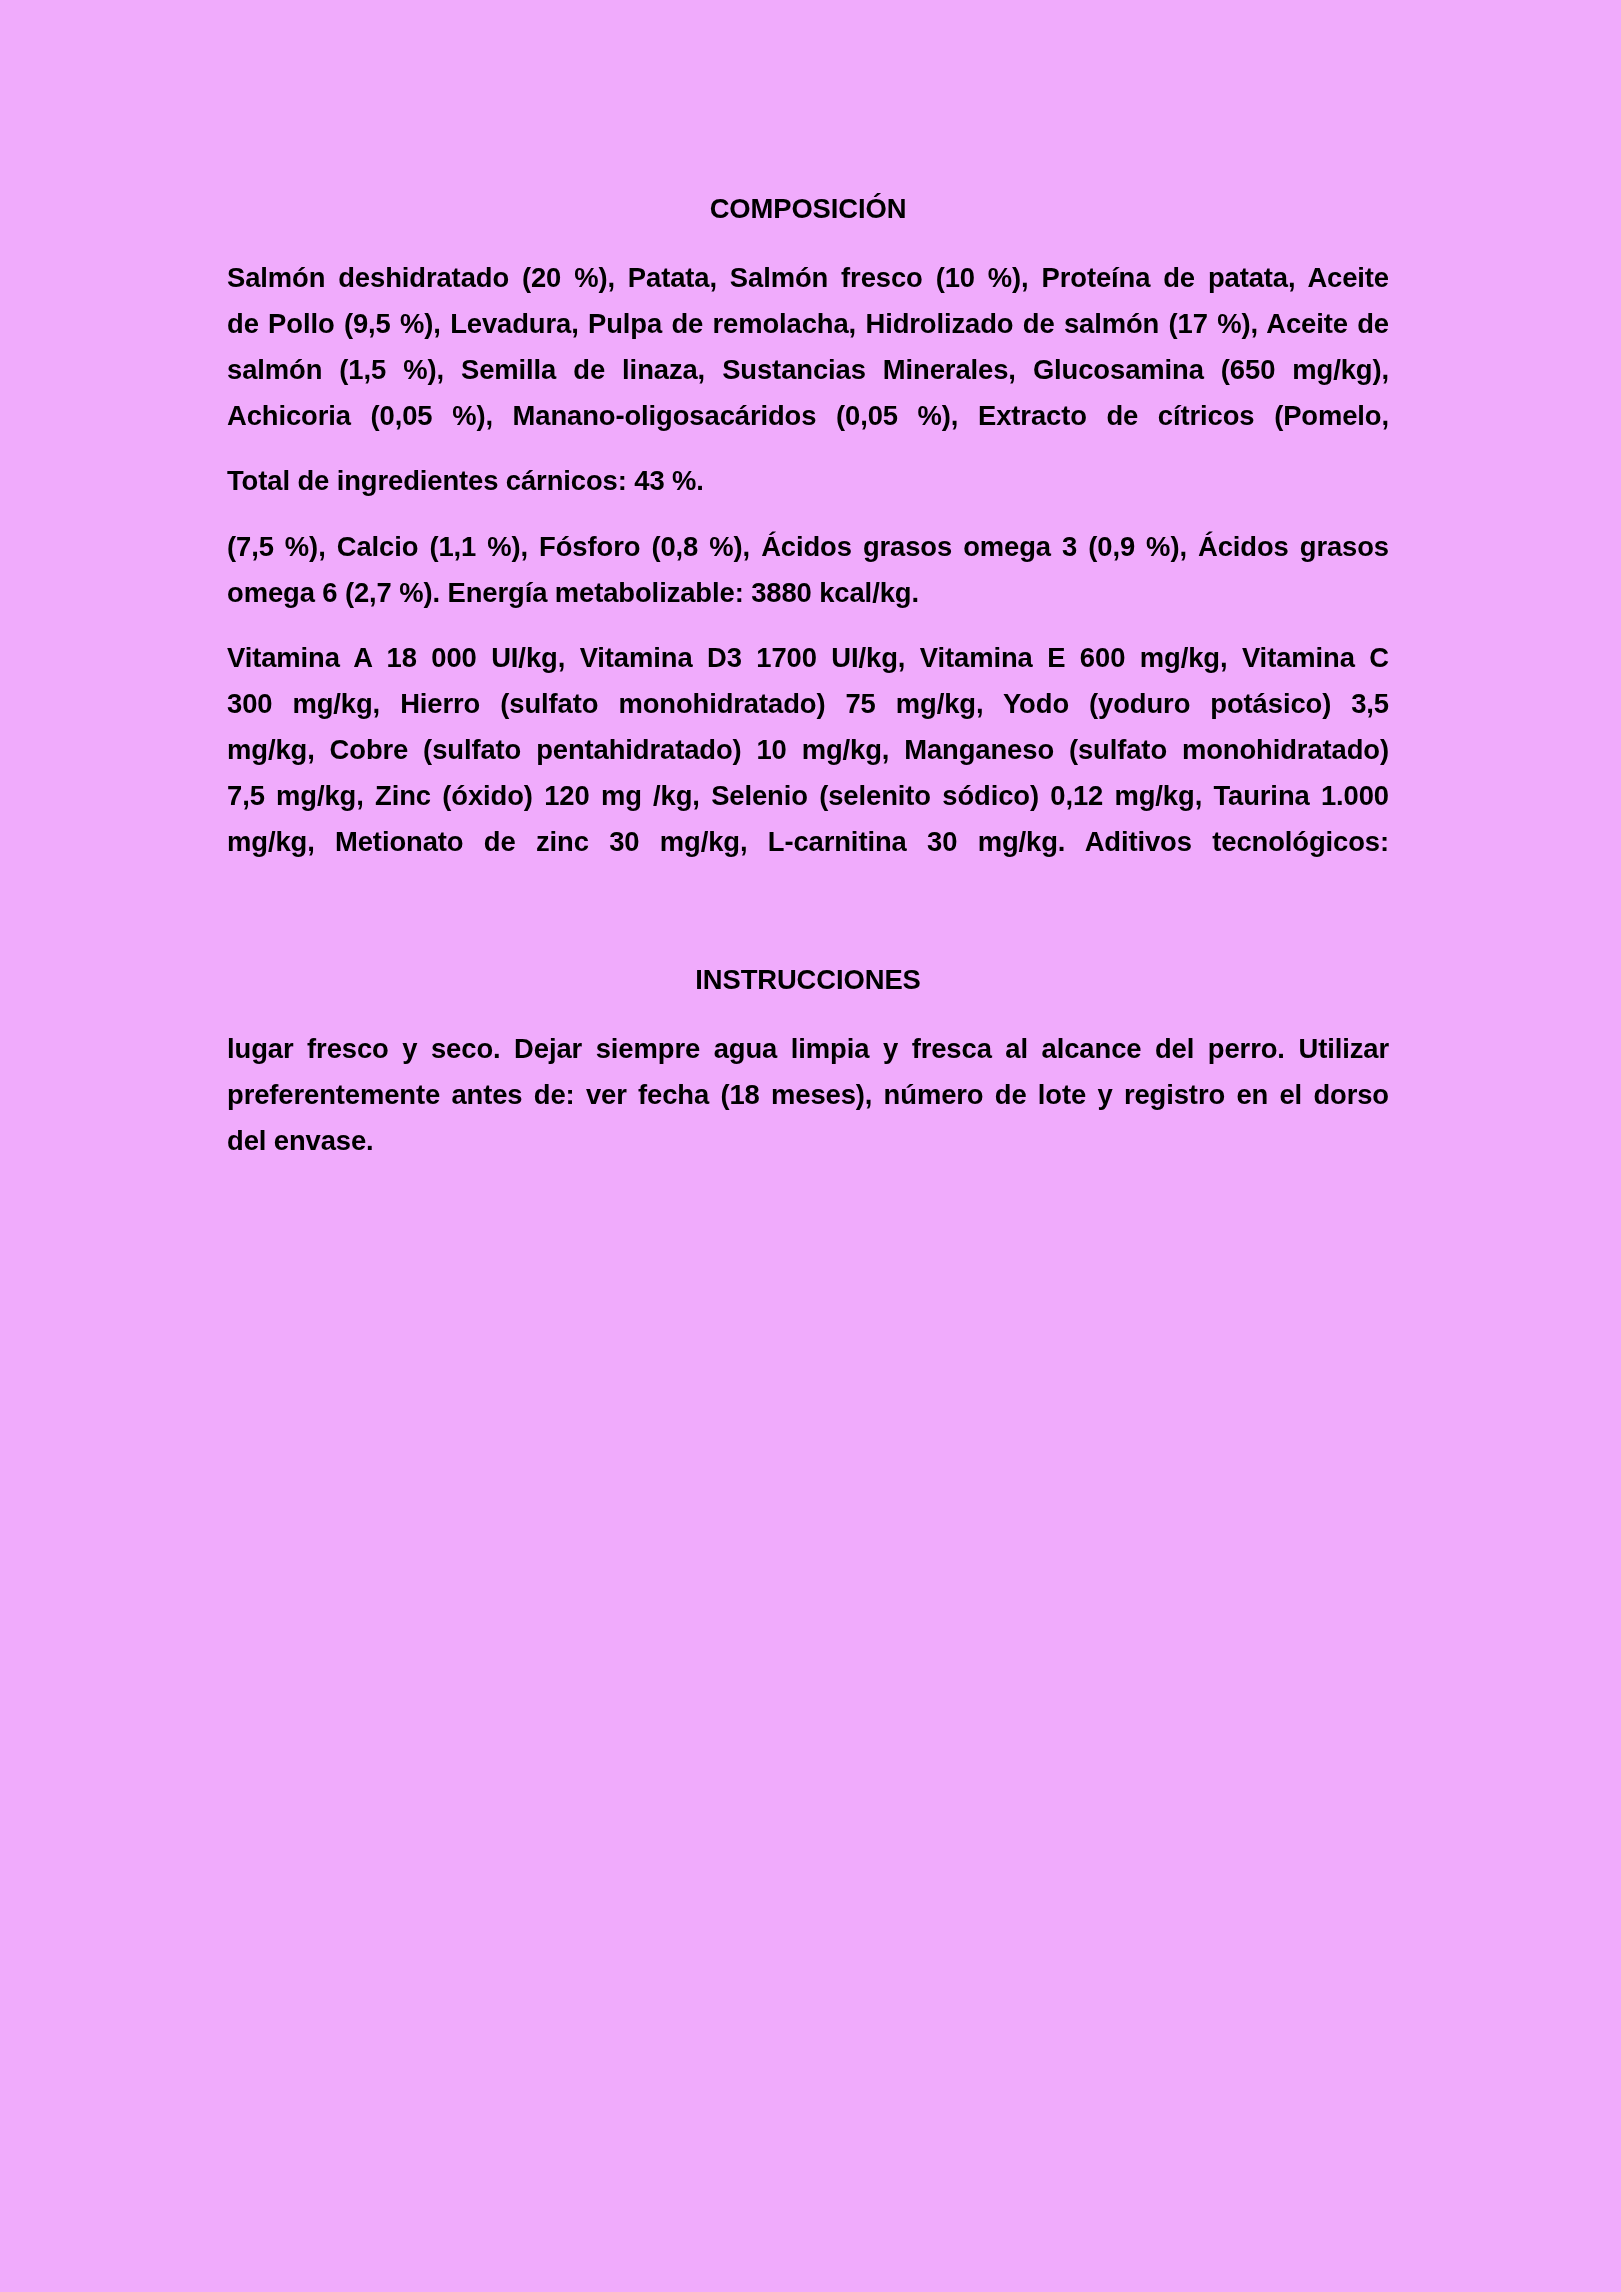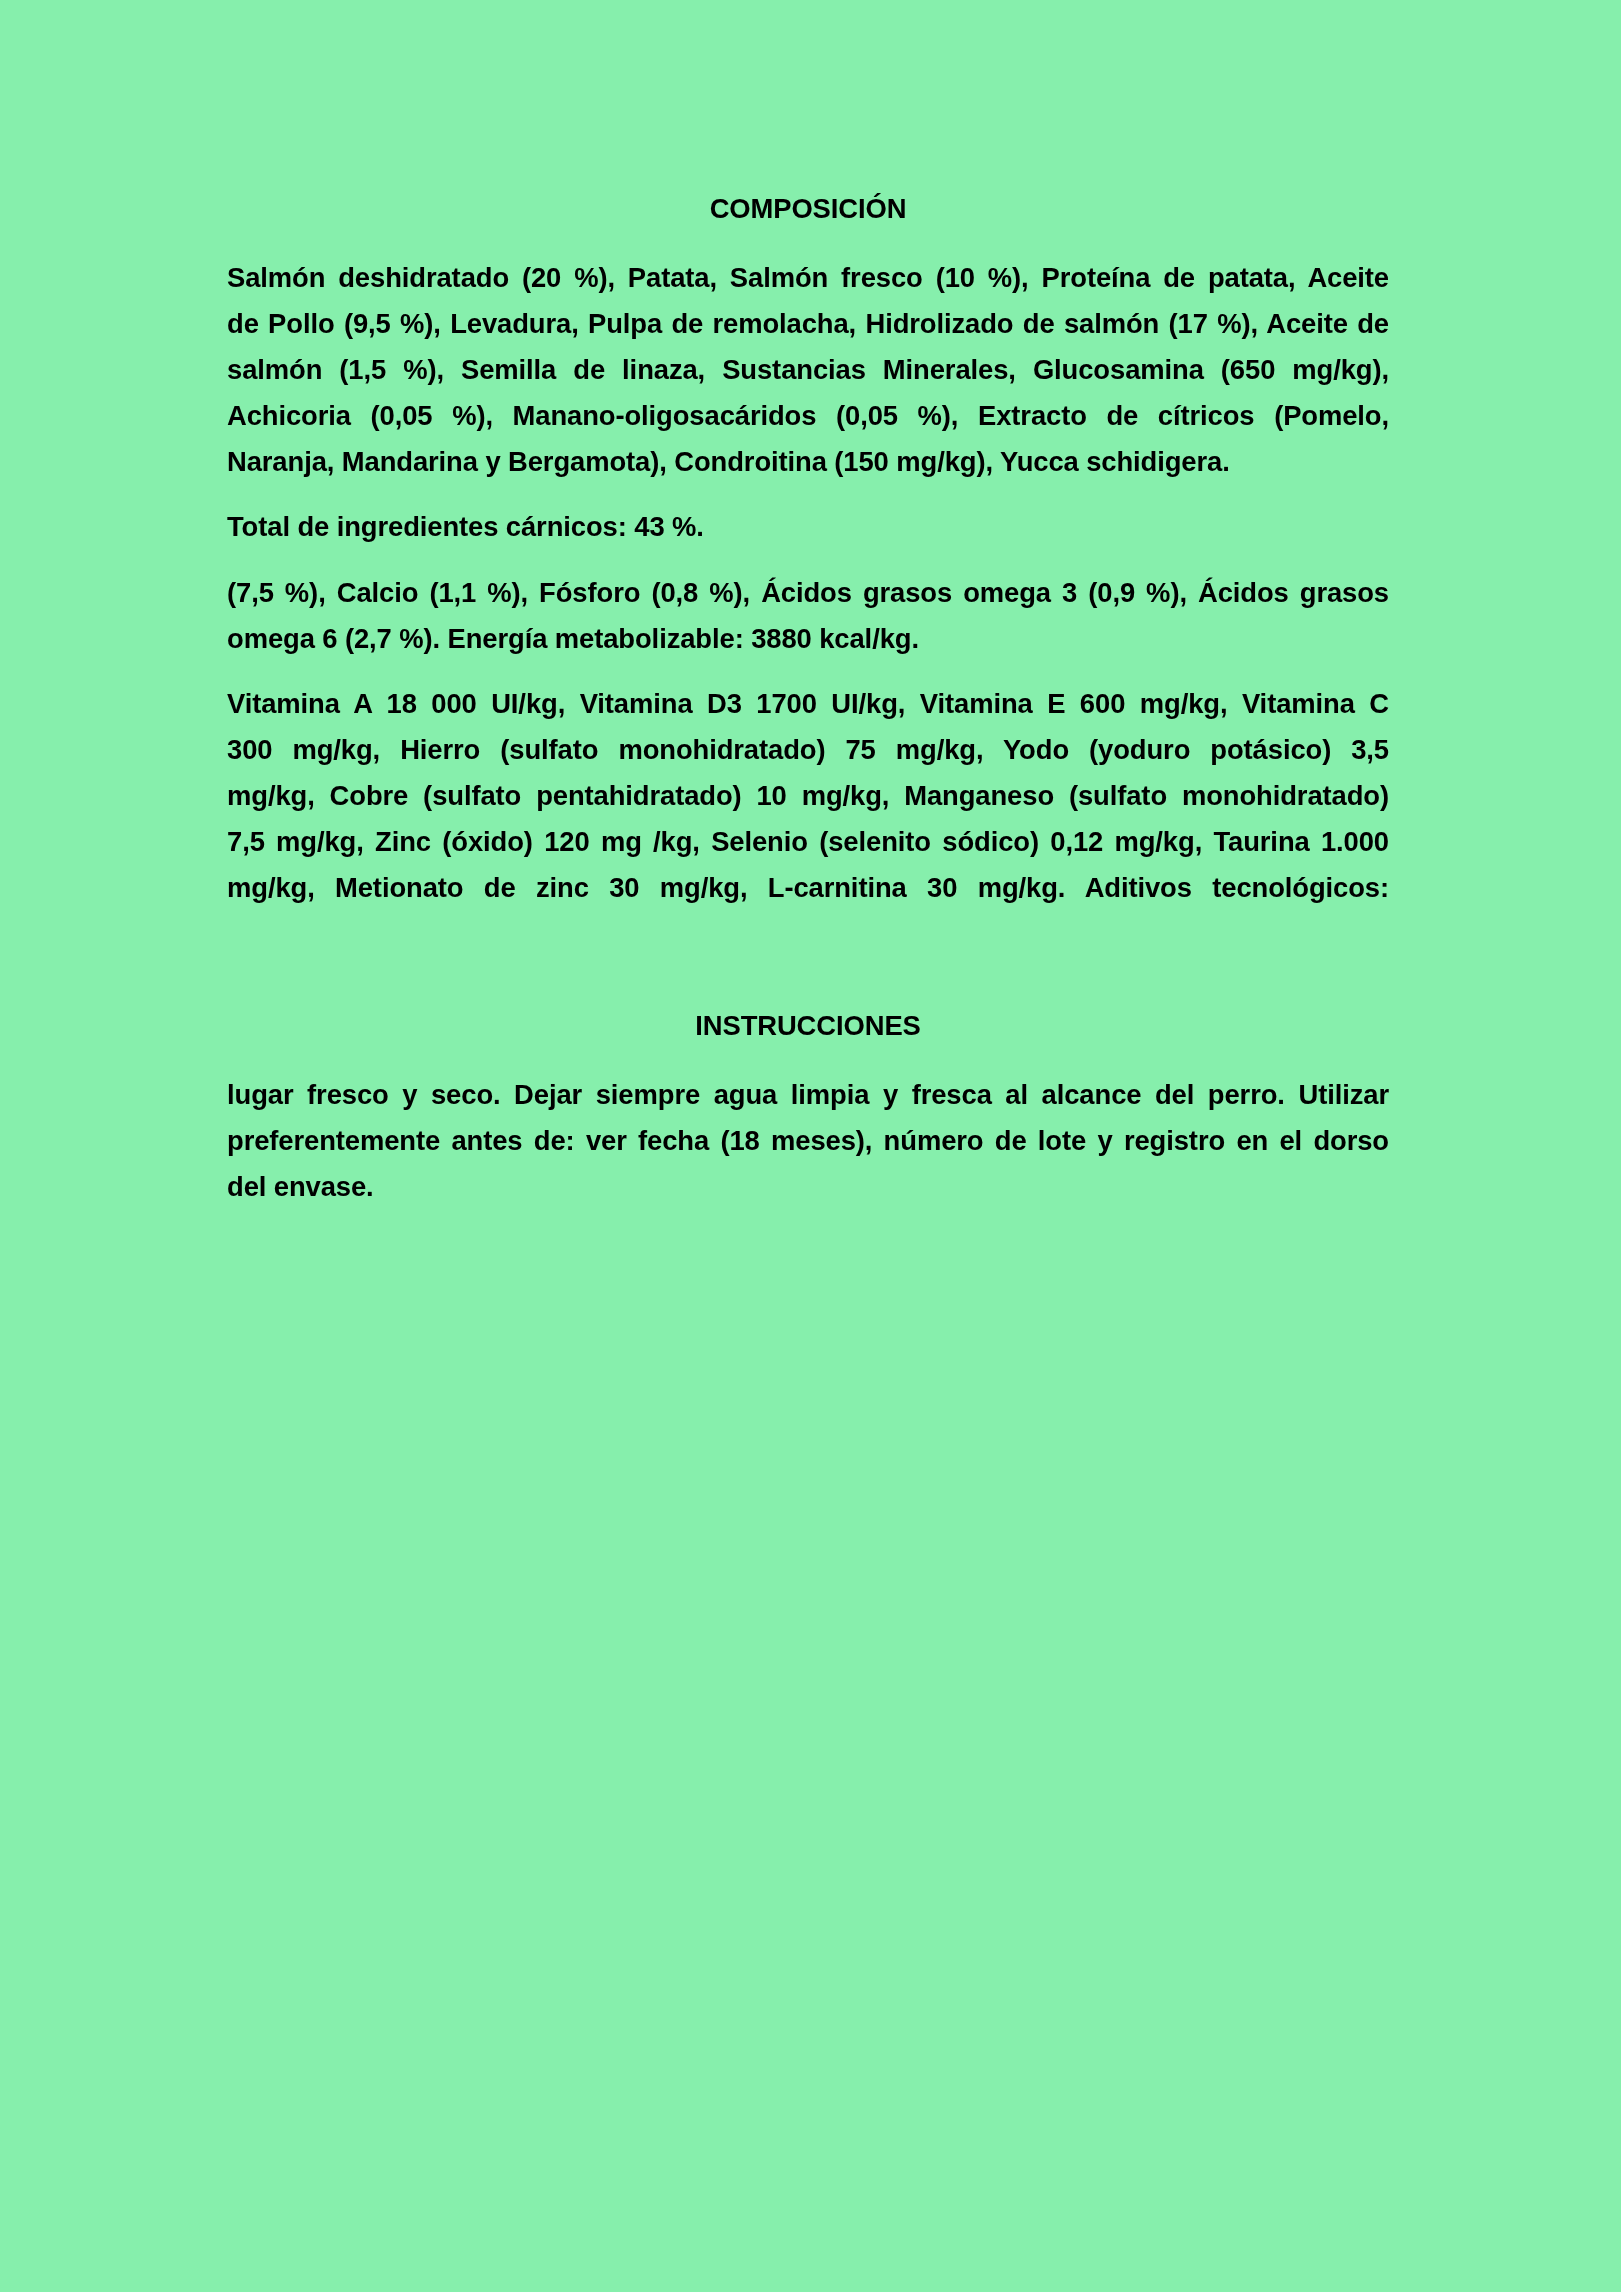--- a/index.html
+++ b/index.html
@@ -4,21 +4,21 @@
 <style>
   html, body {
     margin: 0;
     padding: 0;
     background: #ffffff;
   }
   .page {
     position: relative;
     width: 1621px;
     height: 2293px;
-    background: #86efac;
+    background: #f0abfc;
     box-sizing: border-box;
     padding: 186px 232px 0 227px;
     font-family: "Liberation Sans", "DejaVu Sans", sans-serif;
     font-weight: 700;
     color: #000000;
     font-size: 27.4px;
     letter-spacing: -0.1px;
   }
   .section { margin: 0; }
   .section-heading {
@@ -43,21 +43,20 @@
 
 <div class="page">
 
   <div class="section">
     <div class="section-heading">COMPOSICIÓN</div>
     <div class="paragraph">
         <div class="line">Salmón deshidratado (20 %), Patata, Salmón fresco (10 %), Proteína de patata, Aceite</div>
         <div class="line">de Pollo (9,5 %), Levadura, Pulpa de remolacha, Hidrolizado de salmón (17 %), Aceite de</div>
         <div class="line">salmón (1,5 %), Semilla de linaza, Sustancias Minerales, Glucosamina (650 mg/kg),</div>
         <div class="line">Achicoria (0,05 %), Manano-oligosacáridos (0,05 %), Extracto de cítricos (Pomelo,</div>
-        <div class="line last">Naranja, Mandarina y Bergamota), Condroitina (150 mg/kg), Yucca schidigera.</div>
       </div>
     <div class="paragraph">
         <div class="line last">Total de ingredientes cárnicos: 43 %.</div>
       </div>
   </div>
 
   <div class="section">
     <div class="paragraph">
         <div class="line">(7,5 %), Calcio (1,1 %), Fósforo (0,8 %), Ácidos grasos omega 3 (0,9 %), Ácidos grasos</div>
         <div class="line last">omega 6 (2,7 %). Energía metabolizable: 3880 kcal/kg.</div>

